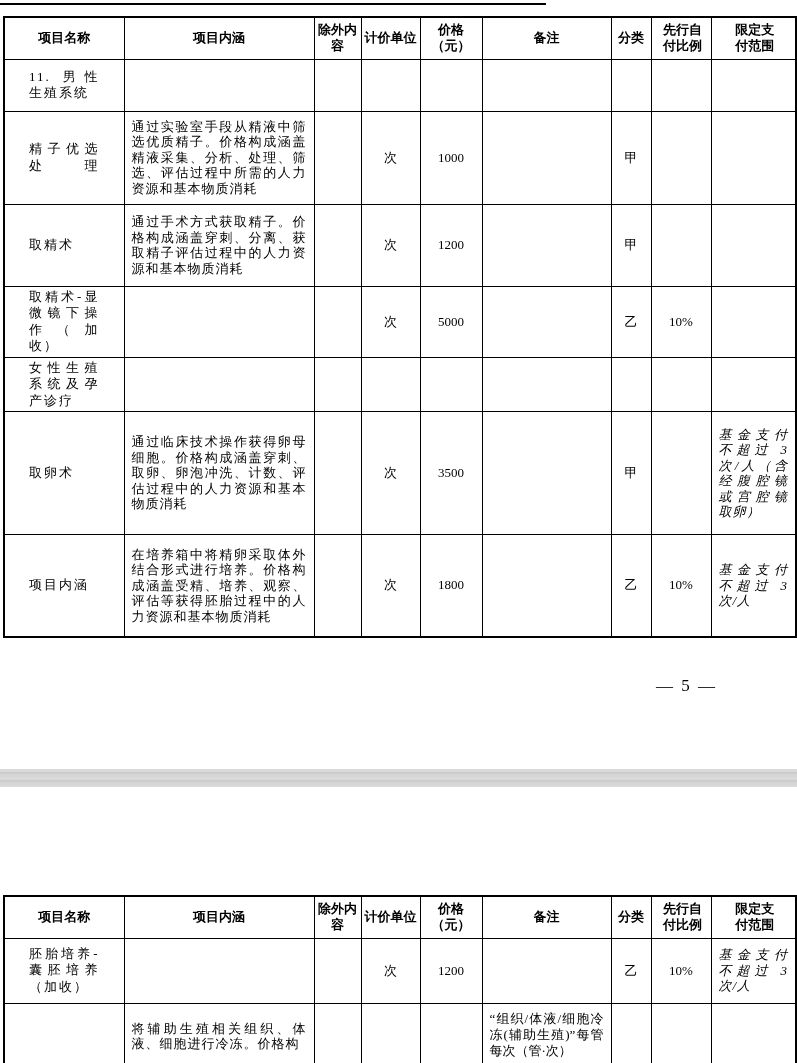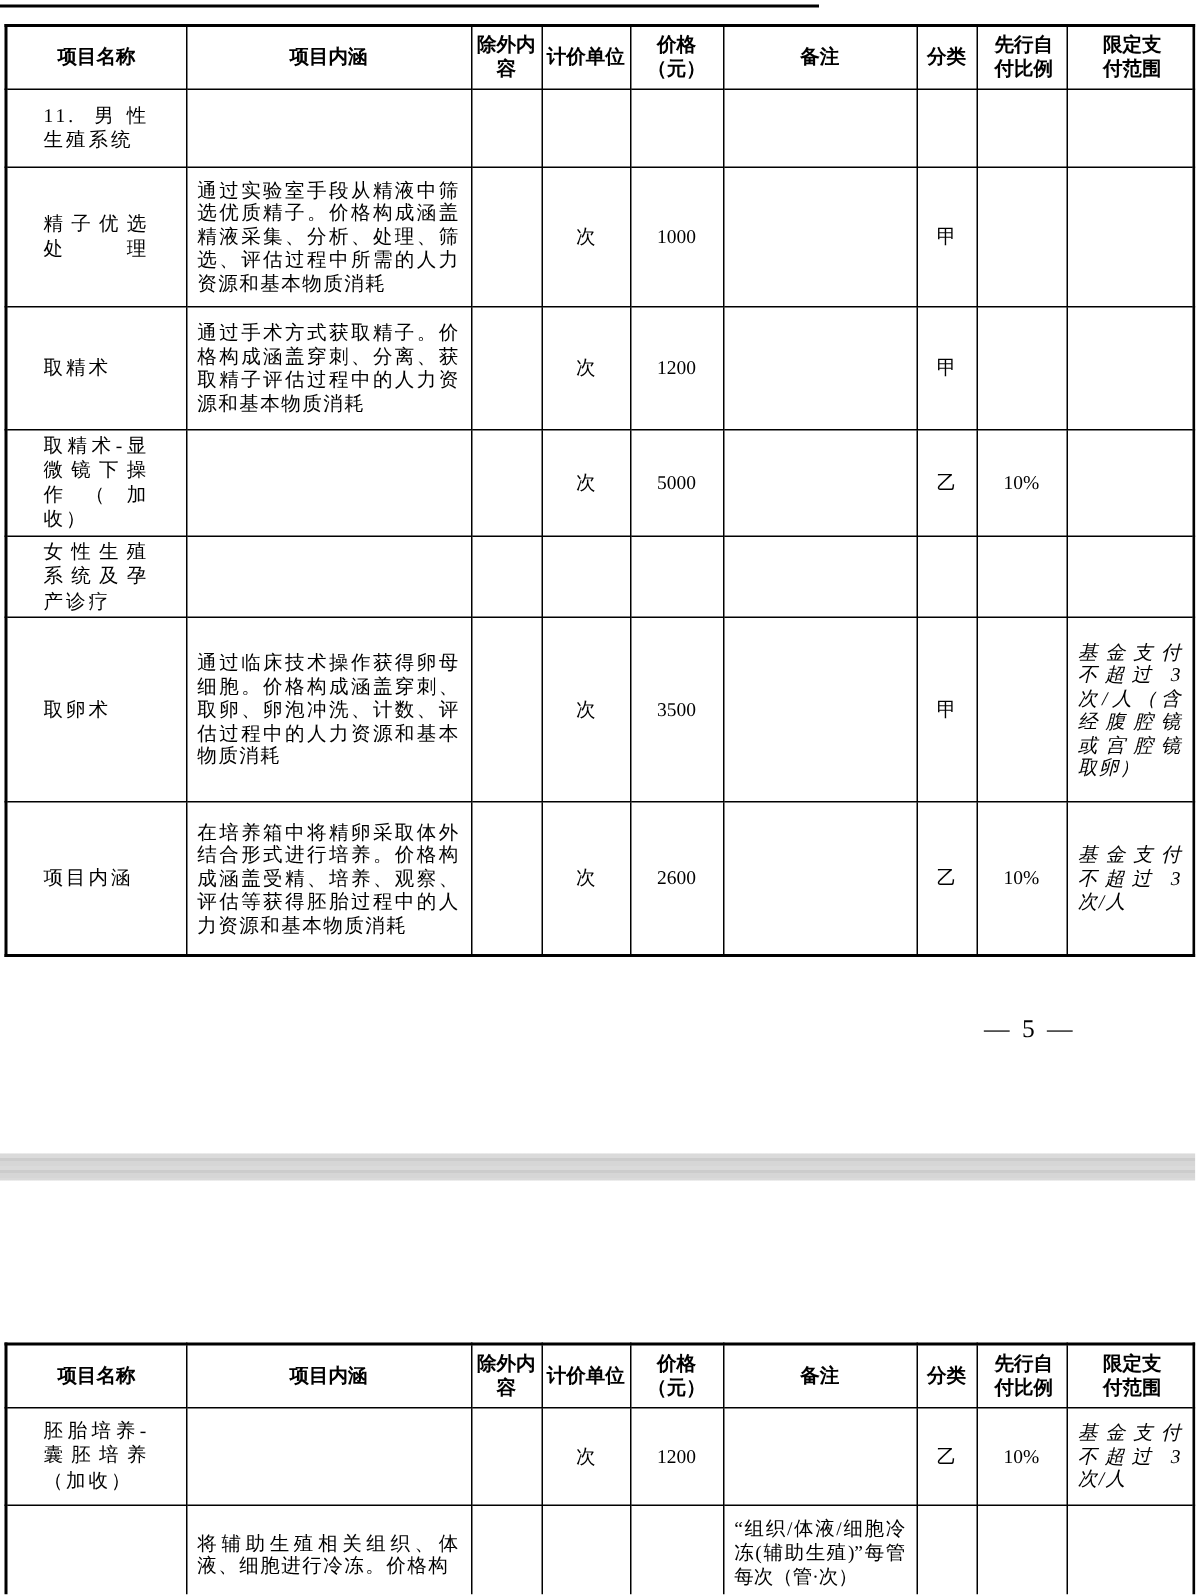--- a/index.html
+++ b/index.html
@@ -125,21 +125,21 @@
         <td class="c5"></td>
         <td class="c6">甲</td>
         <td class="c7"></td>
         <td class="c8">基金支付不超过 3 次/人（含经腹腔镜或宫腔镜取卵）</td>
       </tr>
       <tr style="height:102px">
         <td class="c0">项目内涵</td>
         <td class="c1">在培养箱中将精卵采取体外结合形式进行培养。价格构成涵盖受精、培养、观察、评估等获得胚胎过程中的人力资源和基本物质消耗</td>
         <td class="c2"></td>
         <td class="c3">次</td>
-        <td class="c4">2600</td>
+        <td class="c4">1800</td>
         <td class="c5"></td>
         <td class="c6">乙</td>
         <td class="c7">10%</td>
         <td class="c8">基金支付不超过 3 次/人</td>
       </tr>
     </tbody>
   </table>
 
   <div class="page-number">— 5 —</div>
 

